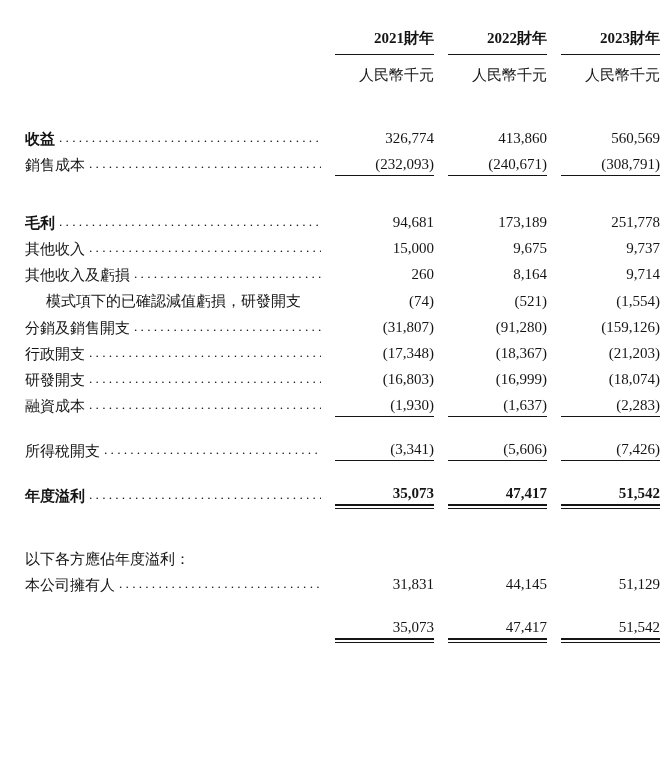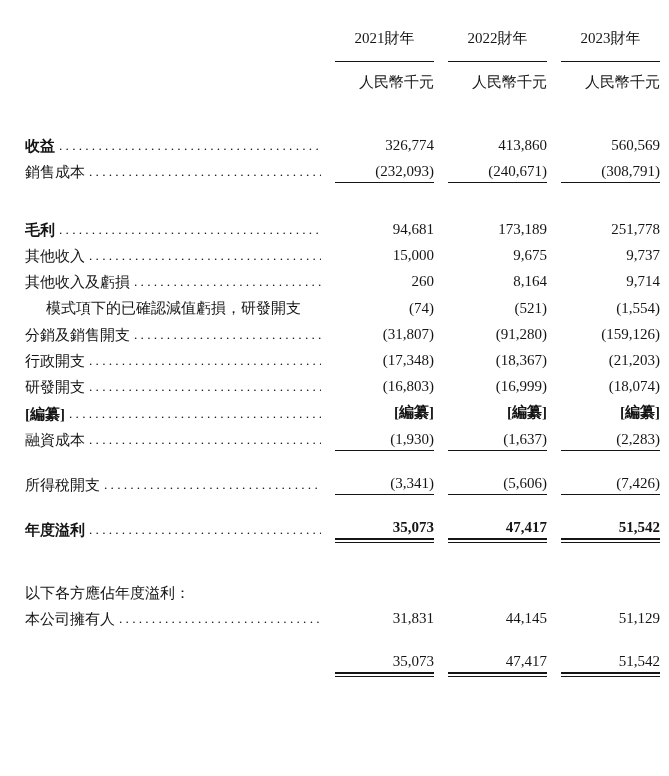--- a/index.html
+++ b/index.html
@@ -17,21 +17,21 @@
     border-collapse: collapse;
     table-layout: fixed;
     width: 635px;
   }
   col.c-label { width: 296px; }
   col.c-num   { width: 113px; }
 
   td { padding: 3px 0; vertical-align: bottom; }
 
   
-  .lab { display: flex; align-items: center; font-size: 15px; line-height: 1.35; }
+  .lab { display: flex; align-items: flex-start; font-size: 15px; line-height: 1.35; }
   .lab .txt { white-space: nowrap; }
   .b { font-weight: bold; }
   .dots {
     flex: 1 1 auto;
     overflow: hidden;
     white-space: nowrap;
     letter-spacing: 3.2px;
     padding-left: 4px;
     font-size: 13.5px;
     color: #151515;
@@ -45,24 +45,23 @@
   .val {
     margin-left: 14px;
     text-align: right;
     font-size: 15px;
     white-space: nowrap;
     padding-bottom: 2px;
   }
 
   
   thead .val.year {
-    font-weight: normal;
+    font-weight: bold;
     border-bottom: 1.5px solid #151515;
-    padding-bottom: 13px;
-    text-align: center;
+    padding-bottom: 6px;
   }
   thead .val.unit { font-weight: normal; padding-top: 5px; }
   thead td.gap { height: 36px; padding: 0; }
 
   
   tr.rule-s .val { border-bottom: 1.3px solid #151515; }
   tr.rule-d .val { border-bottom: 2.6px solid #151515; position: relative; }
   tr.rule-d .val::after {
     content: "";
     position: absolute;
@@ -266,37 +265,20 @@
     <td>
             <div class="val">(16,803)</div>
           </td>
     <td>
             <div class="val">(16,999)</div>
           </td>
     <td>
             <div class="val">(18,074)</div>
           </td>
   </tr>
-        <tr class="row">
-    <td class="label-cell">
-      <div class="lab">
-        <span class="txt b">[編纂]</span>
-        <span class="dots"></span>
-      </div>
-    </td>
-    <td>
-            <div class="val b">[編纂]</div>
-          </td>
-    <td>
-            <div class="val b">[編纂]</div>
-          </td>
-    <td>
-            <div class="val b">[編纂]</div>
-          </td>
-  </tr>
         <tr class="row rule-s">
     <td class="label-cell">
       <div class="lab">
         <span class="txt">融資成本</span>
         <span class="dots"></span>
       </div>
     </td>
     <td>
             <div class="val">(1,930)</div>
           </td>

